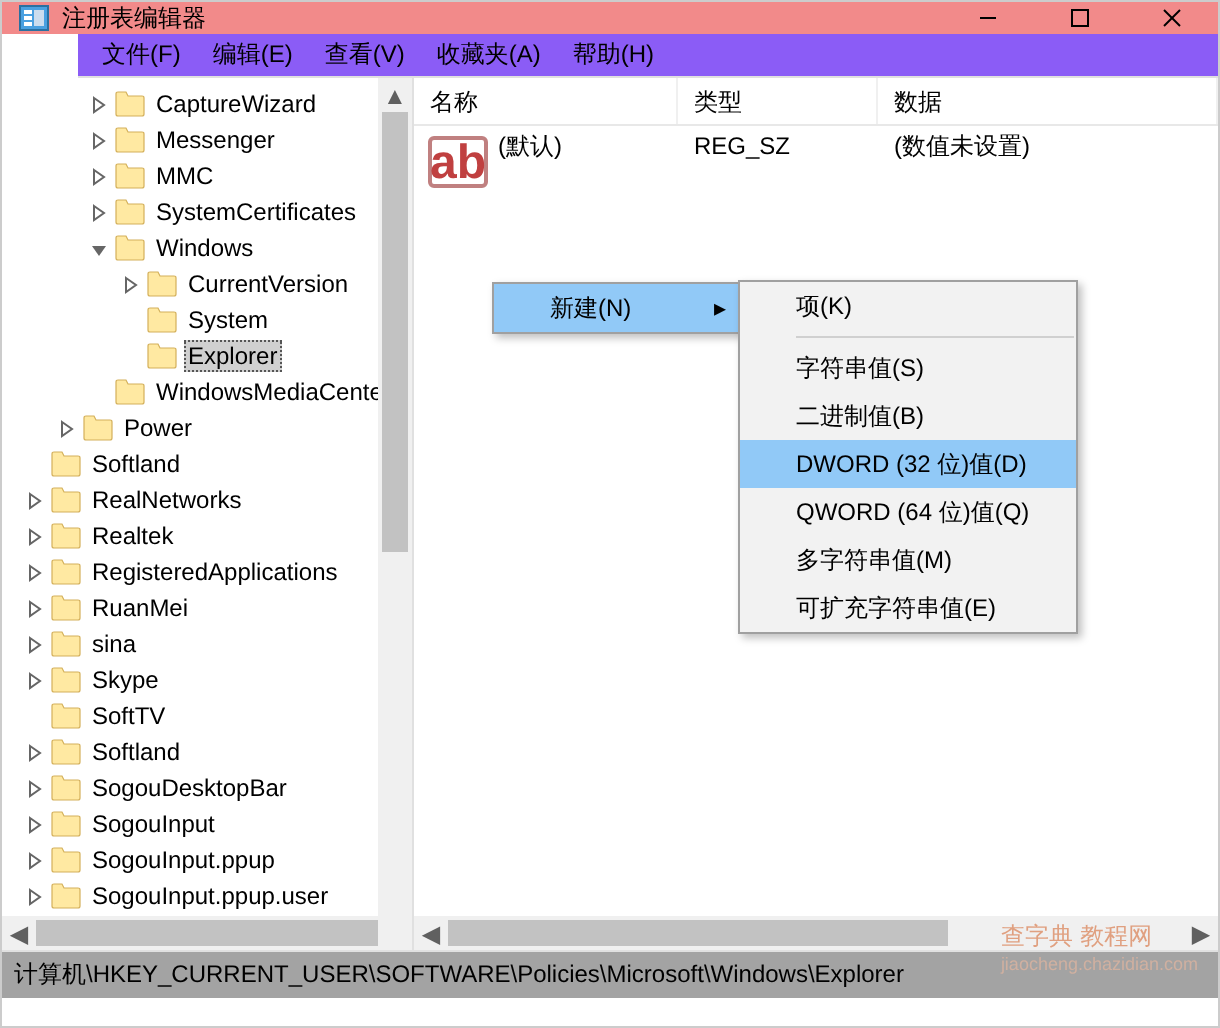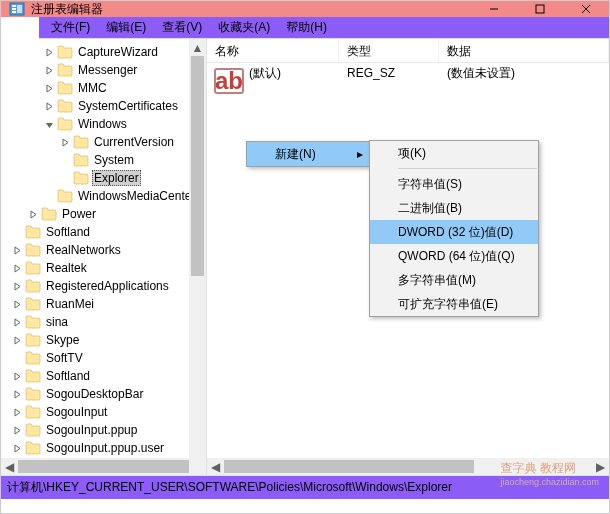--- a/index.html
+++ b/index.html
@@ -43,21 +43,21 @@
 .string-icon { width: 32px; height: 16px; margin-right: 4px; }
 
 .context-menu { position: absolute; background: #f2f2f2; border: 1px solid #a0a0a0; box-shadow: 2px 2px 4px rgba(0,0,0,0.25); }
 .context-menu-parent { left: 245px; top: 140px; width: 124px; }
 .context-menu-sub { left: 368px; top: 139px; width: 170px; }
 .menu-row { height: 24px; display: flex; align-items: center; padding: 0 20px 0 28px; cursor: default; position: relative; }
 .menu-row.highlight { background: #91c9f7; }
 .menu-row .arrow { position: absolute; right: 6px; }
 .menu-sep { height: 1px; background: #d0d0d0; margin: 3px 1px 3px 28px; }
 
-.statusbar { height: 24px; border-top: 1px solid #e0e0e0; display: flex; align-items: center; padding-left: 6px; background: #8b5cf6; }
+.statusbar { height: 24px; border-top: 1px solid #e0e0e0; display: flex; align-items: center; padding-left: 6px; background: #a3a3a3; }
 
 .scrollbar-v { position: absolute; right: 0; top: 0; bottom: 0; width: 17px; background: #f0f0f0; display: flex; flex-direction: column; }
 .scrollbar-h { position: absolute; left: 0; right: 17px; bottom: 0; height: 17px; background: #f0f0f0; display: flex; }
 .sb-btn { width: 17px; height: 17px; background: #f0f0f0; display: flex; align-items: center; justify-content: center; color: #606060; }
 .sb-track { flex: 1; background: #f0f0f0; position: relative; }
 .sb-thumb { background: #c2c2c2; position: absolute; }
 .scrollbar-v .sb-thumb { left: 2px; right: 2px; top: 0; height: 220px; }
 .scrollbar-h .sb-thumb { top: 2px; bottom: 2px; left: 0; width: 180px; }
 .scrollbar-h.list { right: 0; }
 .scrollbar-h.list .sb-thumb { width: 250px; }

